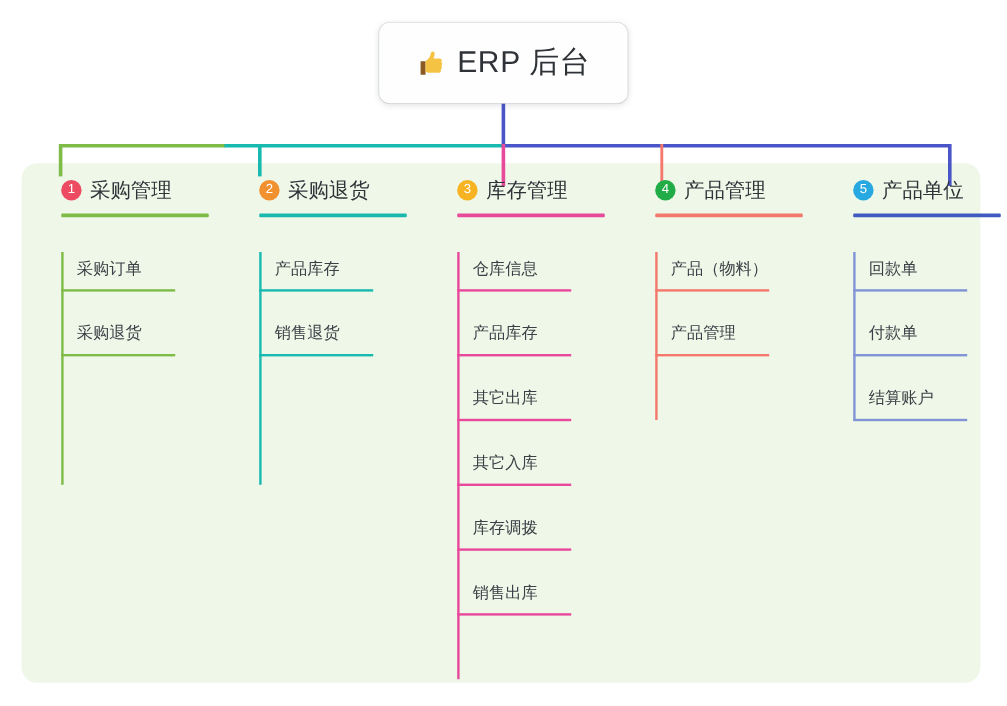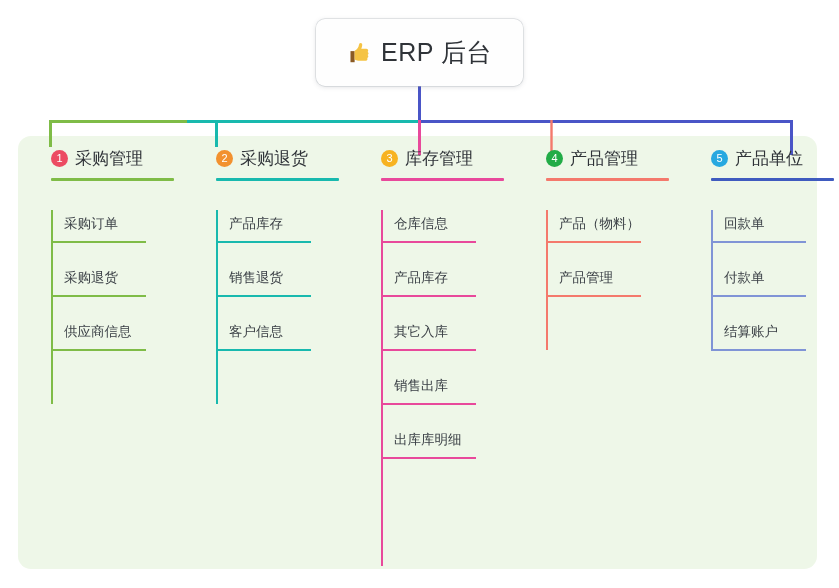--- a/index.html
+++ b/index.html
@@ -208,24 +208,20 @@
     <div class="leaf-list">
       <div class="leaf-spine" style="background: rgb(127, 188, 71); height: 194px;"></div>
       <div class="leaf">
         <span class="leaf-label">采购订单</span>
         <div class="leaf-rule" style="background: rgb(127, 188, 71);"></div>
       </div>
       <div class="leaf">
         <span class="leaf-label">采购退货</span>
         <div class="leaf-rule" style="background: rgb(127, 188, 71);"></div>
       </div>
-      <div class="leaf">
-        <span class="leaf-label">供应商信息</span>
-        <div class="leaf-rule" style="background: rgb(127, 188, 71);"></div>
-      </div>
     </div>
   </div>
 
   <div class="column" id="col-1">
     <div class="col-head">
       <div class="col-head-row">
         <span class="badge" style="background: rgb(242, 145, 47);">2</span>
         <span class="col-title">采购退货</span>
       </div>
       <div class="col-rule" style="background: rgb(24, 185, 174);"></div>
@@ -233,24 +229,20 @@
     <div class="leaf-list">
       <div class="leaf-spine" style="background: rgb(24, 185, 174); height: 194px;"></div>
       <div class="leaf">
         <span class="leaf-label">产品库存</span>
         <div class="leaf-rule" style="background: rgb(24, 185, 174);"></div>
       </div>
       <div class="leaf">
         <span class="leaf-label">销售退货</span>
         <div class="leaf-rule" style="background: rgb(24, 185, 174);"></div>
       </div>
-      <div class="leaf">
-        <span class="leaf-label">客户信息</span>
-        <div class="leaf-rule" style="background: rgb(24, 185, 174);"></div>
-      </div>
     </div>
   </div>
 
   <div class="column" id="col-2">
     <div class="col-head">
       <div class="col-head-row">
         <span class="badge" style="background: rgb(247, 179, 33);">3</span>
         <span class="col-title">库存管理</span>
       </div>
       <div class="col-rule" style="background: rgb(232, 73, 155);"></div>
@@ -259,29 +251,33 @@
       <div class="leaf-spine" style="background: rgb(232, 73, 155); height: 356px;"></div>
       <div class="leaf">
         <span class="leaf-label">仓库信息</span>
         <div class="leaf-rule" style="background: rgb(232, 73, 155);"></div>
       </div>
       <div class="leaf">
         <span class="leaf-label">产品库存</span>
         <div class="leaf-rule" style="background: rgb(232, 73, 155);"></div>
       </div>
       <div class="leaf">
+        <span class="leaf-label">其它出库</span>
+        <div class="leaf-rule" style="background: rgb(232, 73, 155);"></div>
+      </div>
+      <div class="leaf">
         <span class="leaf-label">其它入库</span>
         <div class="leaf-rule" style="background: rgb(232, 73, 155);"></div>
       </div>
       <div class="leaf">
+        <span class="leaf-label">库存调拨</span>
+        <div class="leaf-rule" style="background: rgb(232, 73, 155);"></div>
+      </div>
+      <div class="leaf">
         <span class="leaf-label">销售出库</span>
-        <div class="leaf-rule" style="background: rgb(232, 73, 155);"></div>
-      </div>
-      <div class="leaf">
-        <span class="leaf-label">出库库明细</span>
         <div class="leaf-rule" style="background: rgb(232, 73, 155);"></div>
       </div>
     </div>
   </div>
 
   <div class="column" id="col-3">
     <div class="col-head">
       <div class="col-head-row">
         <span class="badge" style="background: rgb(34, 172, 71);">4</span>
         <span class="col-title">产品管理</span>

